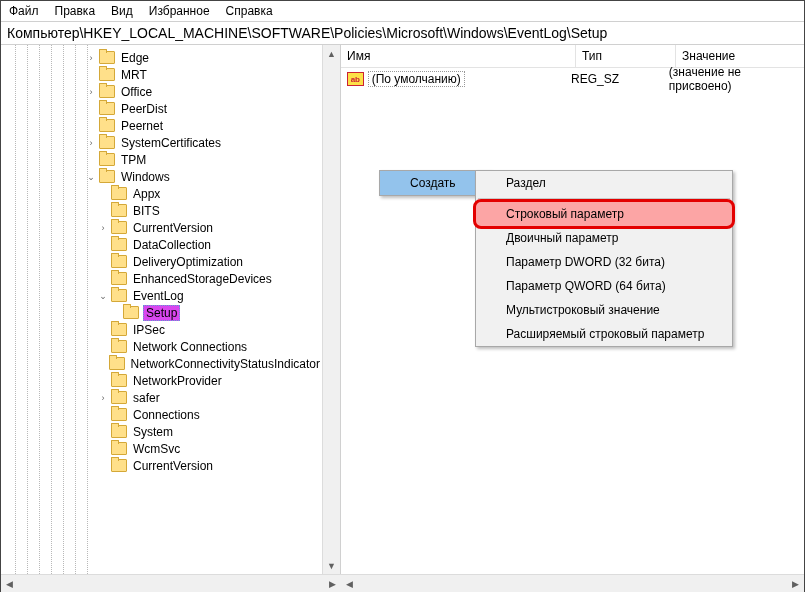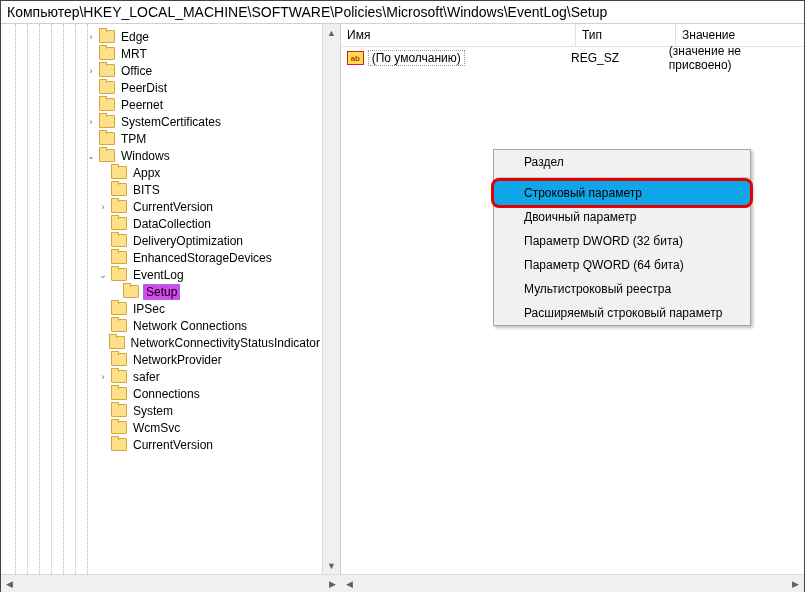--- a/index.html
+++ b/index.html
@@ -29,39 +29,46 @@
 .list{flex:1;display:flex;flex-direction:column;min-width:0;position:relative}
 .list-header{height:22px;display:flex;border-bottom:1px solid #e3e3e3;align-items:center;font-size:12px;color:#000}
 .list-header div{padding-left:6px;border-right:1px solid #e3e3e3;height:100%;display:flex;align-items:center;box-sizing:border-box}
 .list-body{flex:1;position:relative}
 .list-row{display:flex;align-items:center;height:18px;font-size:12px}
 .abicon{width:15px;height:12px;border:1px solid #c23;margin:0 4px 0 6px;display:inline-flex;align-items:center;justify-content:center;color:#c23;font-size:8px;font-weight:bold;background:#fde047}
 .list-row span.cell{box-sizing:border-box;padding-left:0}
 .list-row .name{border:1px dotted #999;padding:0 3px;margin-right:2px}
 .ctxmenu{position:absolute;background:#f1f1f1;border:1px solid #a8a8a8;box-shadow:2px 2px 3px rgba(0,0,0,.25);font-size:12px}
 .ctxmenu .item{height:24px;display:flex;align-items:center;padding:0 28px 0 30px;white-space:nowrap}
-.ctxmenu .item.hi{background:#0ea5e9}
+.ctxmenu .item.hi{background:#fca5a5}
 .ctxmenu.parent .item{justify-content:space-between;background:#93c3ec}
 .ctxmenu.parent .item .arrow{margin-left:24px}
 .ctxmenu.sub{min-width:240px}
 .ctxmenu.sub .sep{border-top:1px solid #c8c8c8;margin:3px 2px}
 .highlight-ring{position:absolute;border:3px solid #e30000;border-radius:8px;pointer-events:none}
 .scrollbar-v{width:17px;background:#f0f0f0;border-left:1px solid #dcdcdc;display:flex;flex-direction:column;align-items:center}
 .scrollbar-h{height:17px;background:#f0f0f0;border-top:1px solid #dcdcdc;display:flex;align-items:center}
 .sb-btn{width:17px;height:17px;display:flex;align-items:center;justify-content:center;color:#606060;font-size:9px}
 .sb-track{flex:1;position:relative}
 .sb-thumb{position:absolute;background:#c6c6c6;border-radius:0}
 .bottom-strip{display:flex;height:17px}
 .tree-scroll-h{width:340px}
 </style>
 </head>
 <body>
 
 <div class="window">
 
+  <div class="menubar">
+    <span>Файл</span>
+    <span>Правка</span>
+    <span>Вид</span>
+    <span>Избранное</span>
+    <span>Справка</span>
+  </div>
 
   <div class="addrbar">
     <span>Компьютер\HKEY_LOCAL_MACHINE\SOFTWARE\Policies\Microsoft\Windows\EventLog\Setup</span>
   </div>
 
   <div class="content">
     <div class="tree">
       <div style="flex:1;display:flex;min-height:0">
         <div class="tree-body" id="tree-body">
           <div class="vguides" id="vguides">
@@ -241,28 +248,34 @@
         <div style="flex:1;border-right:none">Значение</div>
       </div>
       <div class="list-body" id="list-body">
         <div class="list-row" style="margin-top:2px">
           <span class="abicon">ab</span>
           <span class="cell" style="width:208px"><span class="name">(По умолчанию)</span></span>
           <span class="cell" style="width:100px">REG_SZ</span>
           <span class="cell">(значение не присвоено)</span>
         </div>
 
-        <div class="ctxmenu sub" id="sub" style="left:152px;top:102px">
+        <div class="ctxmenu parent" style="left:38px;top:102px;width:110px">
+          <div class="item">
+            <span>Создать</span>
+            <span class="arrow">▸</span>
+          </div>
+        </div>
+        <div class="ctxmenu sub" id="sub" style="left:134px;top:102px">
         <div class="item">Раздел</div>
             <div class="sep"></div>
             <div class="item hi">Строковый параметр</div>
             <div class="item">Двоичный параметр</div>
             <div class="item">Параметр DWORD (32 бита)</div>
             <div class="item">Параметр QWORD (64 бита)</div>
-            <div class="item">Мультистроковый реестра</div>
+            <div class="item">Мультистроковый значение</div>
             <div class="item">Расширяемый строковый параметр</div>
             <div class="highlight-ring" style="left: -3px; top: 28px; width: 256px; height: 24px;"></div>
           </div>
       </div>
     </div>
   </div>
 
   <div class="bottom-strip">
     <div class="scrollbar-h tree-scroll-h">
       <div class="sb-btn">◀</div>

